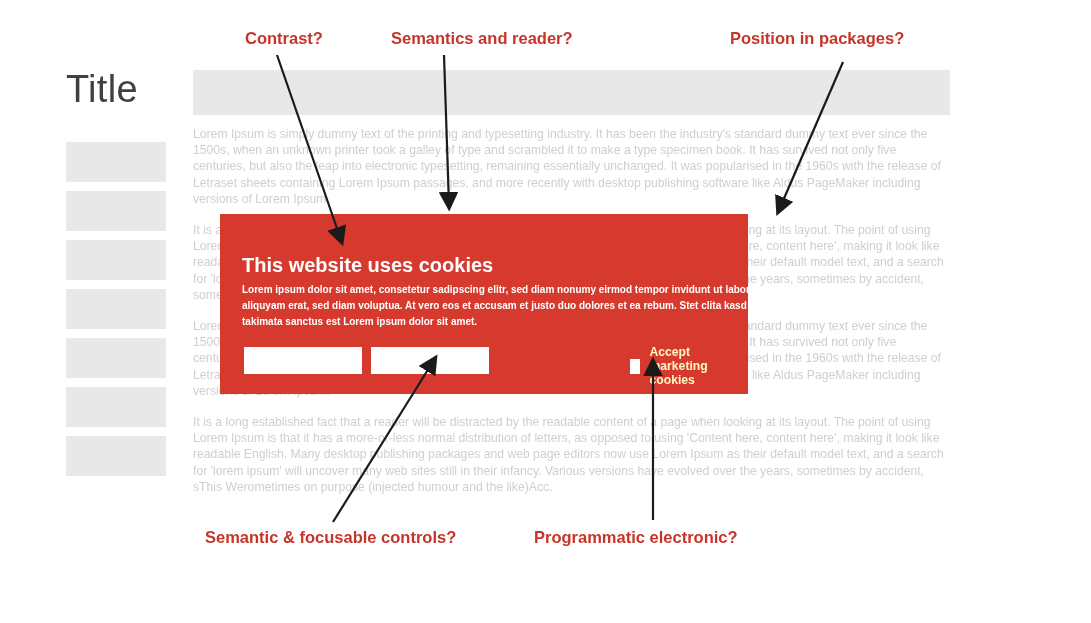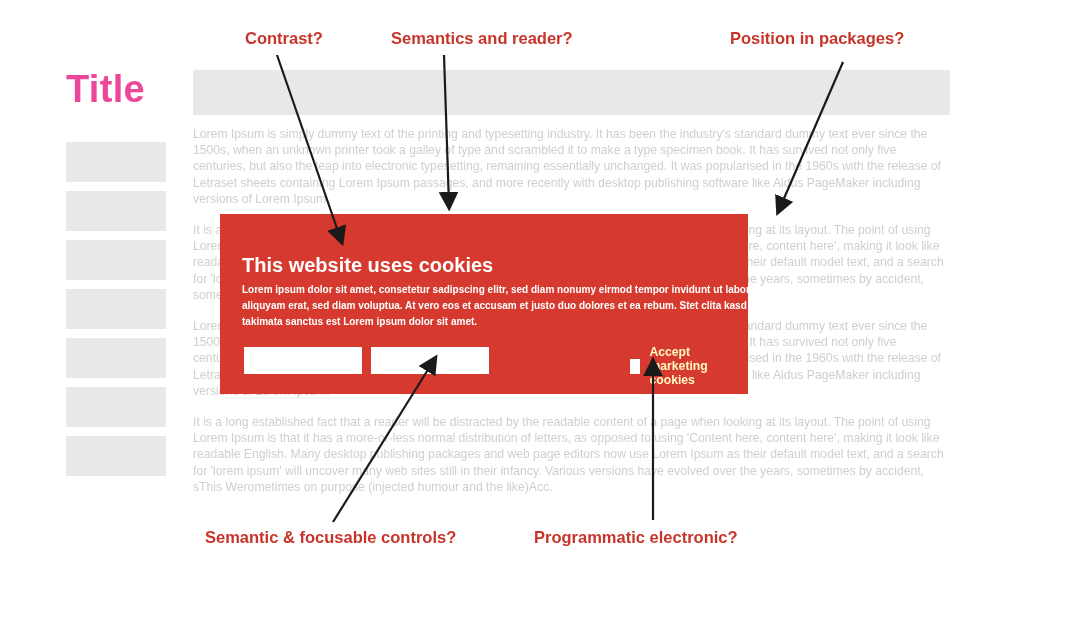--- a/index.html
+++ b/index.html
@@ -14,24 +14,23 @@
     font-family: "Liberation Sans", sans-serif;
     overflow: hidden;
   }
 
   
   #page-title {
     position: absolute;
     left: 66px;
     top: 68px;
     font-size: 38px;
-    color: #ec4899;
+    color: #404040;
     font-family: "Liberation Sans", sans-serif;
     letter-spacing: 0.3px;
-    font-weight: bold;
   }
 
   #sidebar {
     position: absolute;
     left: 66px;
     top: 142px;
     width: 100px;
   }
   .sidebar-block {
     width: 100px;

